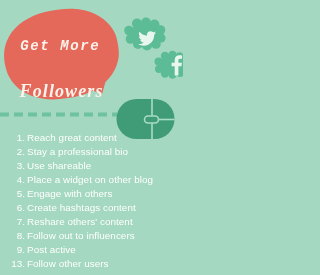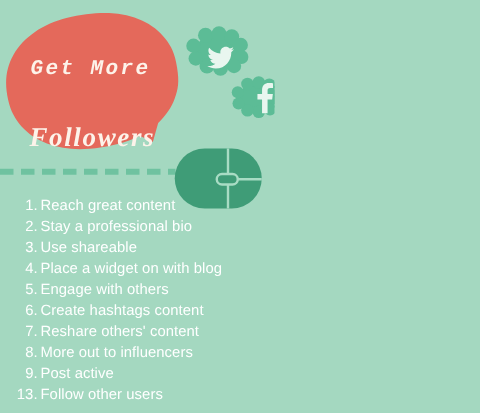--- a/index.html
+++ b/index.html
@@ -97,37 +97,37 @@
       <div class="li" style="top: 146.6px;">
         <span class="num">2.</span>
         <span class="txt">Stay a professional bio</span>
       </div>
       <div class="li" style="top: 160.6px;">
         <span class="num">3.</span>
         <span class="txt">Use shareable</span>
       </div>
       <div class="li" style="top: 174.6px;">
         <span class="num">4.</span>
-        <span class="txt">Place a widget on with blog</span>
+        <span class="txt">Place a widget on other blog</span>
       </div>
       <div class="li" style="top: 188.6px;">
         <span class="num">5.</span>
         <span class="txt">Engage with others</span>
       </div>
       <div class="li" style="top: 202.6px;">
         <span class="num">6.</span>
         <span class="txt">Create hashtags content</span>
       </div>
       <div class="li" style="top: 216.6px;">
         <span class="num">7.</span>
         <span class="txt">Reshare others' content</span>
       </div>
       <div class="li" style="top: 230.6px;">
         <span class="num">8.</span>
-        <span class="txt">More out to influencers</span>
+        <span class="txt">Follow out to influencers</span>
       </div>
       <div class="li" style="top: 244.6px;">
         <span class="num">9.</span>
         <span class="txt">Post active</span>
       </div>
       <div class="li" style="top: 258.6px;">
         <span class="num">13.</span>
         <span class="txt">Follow other users</span>
       </div>
     </div>

